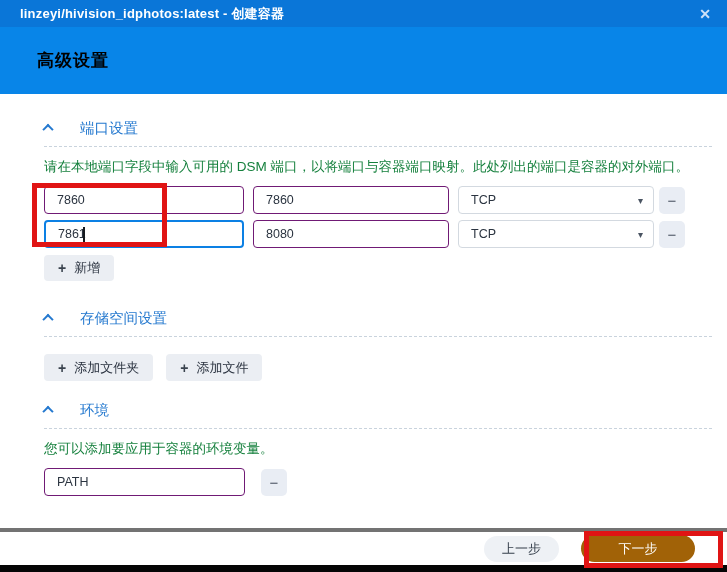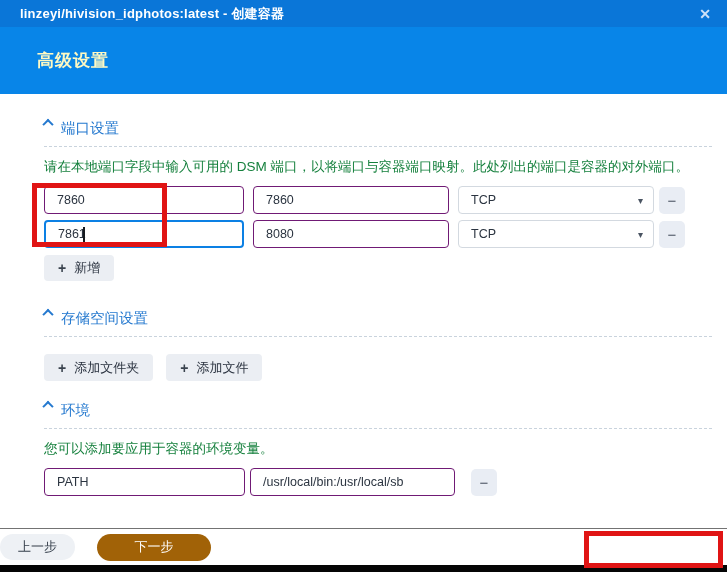--- a/index.html
+++ b/index.html
@@ -17,31 +17,31 @@
   }
   .titlebar .wtitle { font-size:13px; font-weight:bold; letter-spacing:.2px; }
   .close-x {
     position:absolute; right:13px; top:5px; width:18px; height:18px;
     color:#cfe2f8; font-size:14px; font-weight:bold; line-height:18px;
     text-align:center; cursor:pointer; background:transparent; border:none;
   }
   
   .dlg-header {
     position:absolute; left:0; top:27px; width:727px; height:67px;
-    background:#0885e8; color:#fef9c3; display:flex; align-items:center;
+    background:#0885e8; color:#000000; display:flex; align-items:center;
     padding-left:37px;
   }
   .dlg-header .dtitle { font-size:17px; font-weight:bold; letter-spacing:1px; }
   
   .body {
     position:absolute; left:0; top:94px; width:727px; height:434px;
     background:#fff; overflow:hidden; padding:0 15px 0 44px;
   }
   .section-title {
-    display:flex; gap:9px;
+    display:flex; align-items:center; gap:28px;
     color:#2579cf; font-size:14.5px; margin-top:25px; height:18px;
   }
   .chev {
     width:8px; height:8px; border-left:2px solid #2579cf; border-top:2px solid #2579cf;
     transform:rotate(45deg) translate(1px,1px); display:inline-block; flex:0 0 auto;
   }
   .dashed { border:none; border-top:1px dashed #c9d3dd; margin-top:9px; }
   .desc { font-size:13.5px; color:#15803d; margin-top:11px; line-height:17px; }
   
   .port-row { display:flex; align-items:center; margin-top:6px; }
@@ -79,22 +79,22 @@
   .btn-row { display:flex; gap:13px; margin-top:17px; }
   .btn-row .add-btn { margin-top:0; height:27px; }
   
   .env-row { display:flex; align-items:center; margin-top:11px; }
   .w-envname { width:201px; }
   .w-envval  { width:205px; margin-left:5px; }
   .env-row .minus-btn { margin-left:16px; }
   
   .footer {
     position:absolute; left:0; top:528px; width:727px; height:37px;
-    background:#fff; border-top:1px solid #737373;
-    display:flex; align-items:center; 
+    background:#fff; border-top:4px solid #737373;
+    display:flex; align-items:center; justify-content:flex-end;
     gap:22px; padding-right:32px; z-index:5;
   }
   .btn-back {
     min-width:63px; height:26px; border:none; border-radius:13px;
     background:#eef1f5; color:#37414d; font-size:13px; padding:0 18px; cursor:pointer;
   }
   .btn-next {
     min-width:114px; height:27px; border:none; border-radius:14px;
     background:#a16207; color:#fff; font-size:13px; padding:0 24px; cursor:pointer;
   }
@@ -180,21 +180,20 @@
   
   <div class="section-title" style="margin-top:20px;">
     <span class="chev"></span>
     <span>环境</span>
   </div>
   <hr class="dashed">
   <div class="desc">您可以添加要应用于容器的环境变量。</div>
 
   <div class="env-row">
     <input class="tinput w-envname" value="PATH" style="">
-    <input class="tinput w-envval" value="/usr/local/bin:/usr/local/sb" style="">
     <button class="minus-btn">−</button>
   </div>
 
 </div>
 
 <div class="footer">
   <button class="btn-back">上一步</button>
   <button class="btn-next">下一步</button>
 </div>
 

